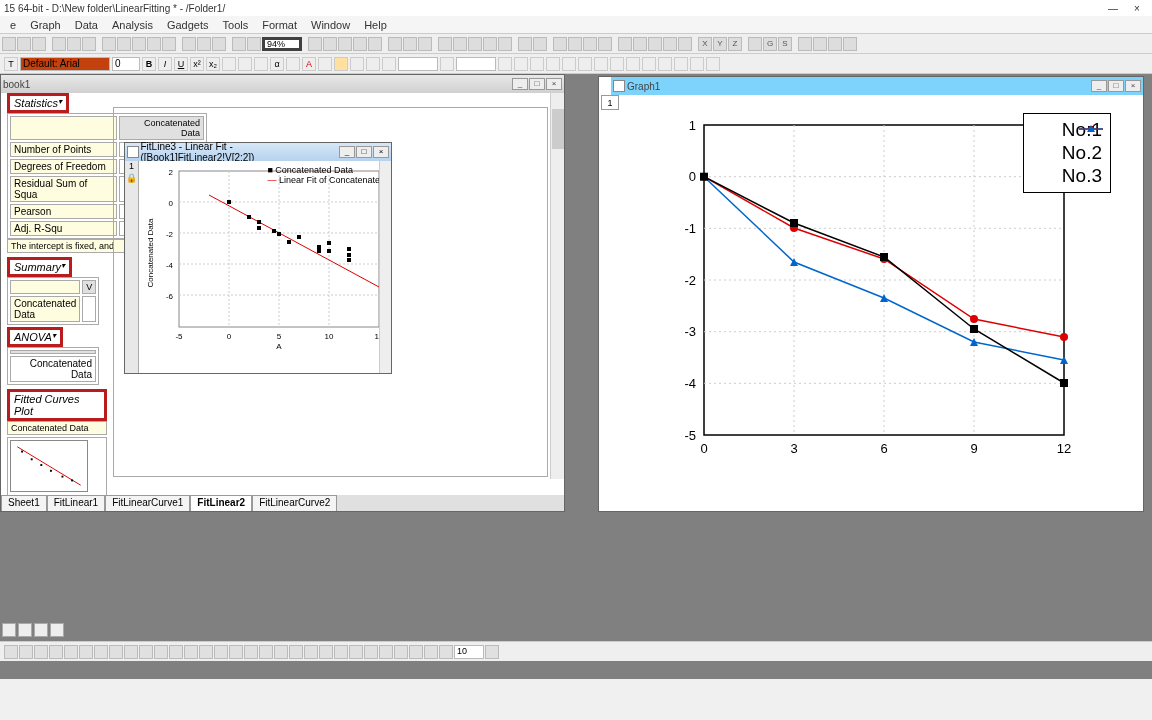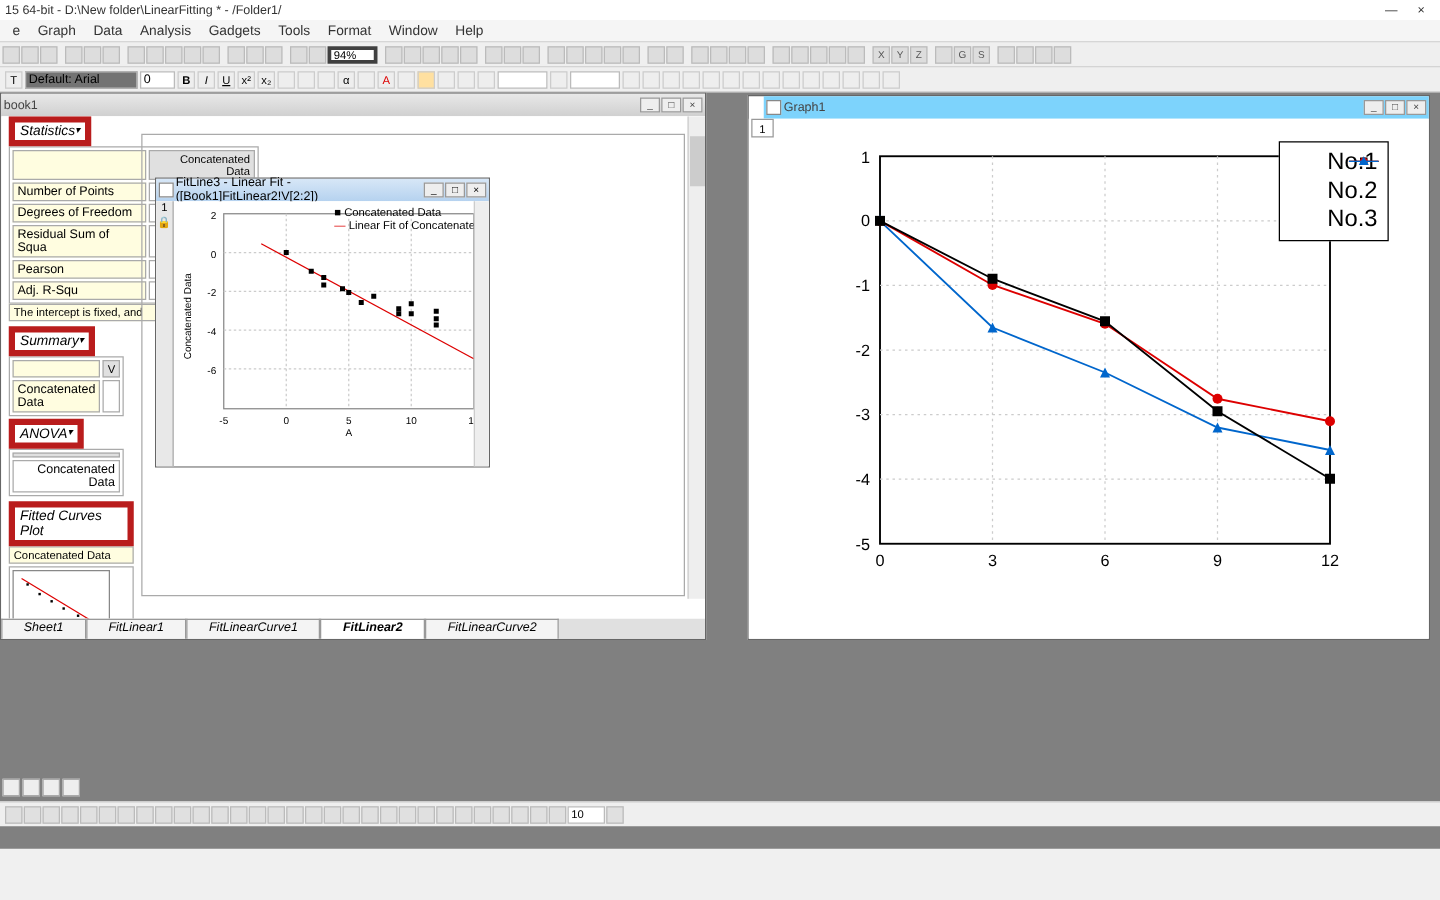--- a/index.html
+++ b/index.html
@@ -11,49 +11,49 @@
 
 .menubar { height: 18px; background: #f5f5f5; display: flex; align-items: center; gap: 2px; padding: 0 4px; font-size: 11px; border-bottom: 1px solid #ccc; }
 .menubar span { padding: 2px 6px; color: #333; }
 
 .toolbar { height: 20px; background: #efefef; display: flex; align-items: center; gap: 1px; padding: 0 2px; border-bottom: 1px solid #ccc; }
 .tb { width: 14px; height: 14px; background: #ddd; border: 1px solid #bbb; font-size: 8px; display: flex; align-items: center; justify-content: center; color: #555; }
 .tb.sep { width: 4px; border: none; background: none; }
 .zoom-in { width: 40px; height: 14px; font-size: 9px; border: 3px solid #404040; background: #fff; display: flex; align-items: center; padding: 0 2px; }
 
 .fmtbar { height: 20px; background: #efefef; display: flex; align-items: center; gap: 2px; padding: 0 4px; border-bottom: 1px solid #ccc; font-size: 10px; }
-.fmtbar .fontname { width: 90px; height: 14px; border: 1px solid #bbb; background: #737373; padding: 0 2px; display: flex; align-items: center; }
+.fmtbar .fontname { width: 90px; height: 14px; border: 1px solid #bbb; background: #c2410c; padding: 0 2px; display: flex; align-items: center; }
 .fmtbar .fontsize { width: 28px; height: 14px; border: 1px solid #bbb; background: #fff; padding: 0 2px; display: flex; align-items: center; }
 .fb { width: 14px; height: 14px; border: 1px solid #ccc; background: #eee; display: flex; align-items: center; justify-content: center; font-size: 9px; }
 
 .workspace { position: relative; height: 605px; background: #808080; }
 
 .mdi { position: absolute; background: #fff; border: 1px solid #666; }
 .mdi-title { height: 18px; background: linear-gradient(#e8e8e8,#d0d0d0); display: flex; align-items: center; justify-content: space-between; padding: 0 2px; font-size: 10px; color: #444; }
 .mdi-title .mc { display: flex; gap: 1px; }
 .mdi-title .mc span { width: 16px; height: 12px; border: 1px solid #999; background: #eee; text-align: center; font-size: 8px; line-height: 10px; }
 
 .book1 { left: 0; top: 0; width: 565px; height: 438px; }
 .book1 .body { position: relative; height: 402px; overflow: hidden; background: #fff; }
 
 .stat-panel { position: absolute; left: 6px; top: 0; width: 200px; }
-.stat-head { background: #fff; border: 5px solid #b91c1c; padding: 1px 4px; font-style: italic; font-family: Georgia, serif; display: inline-block; }
+.stat-head { background: #fff; border: 3px solid #b91c1c; padding: 1px 4px; font-style: italic; font-family: Georgia, serif; display: inline-block; }
 .stat-head .arrow { float: right; font-size: 8px; }
 .stat-tbl { border: 1px solid #aaa; font-size: 10px; }
 .stat-tbl tr td { border: 1px solid #aaa; padding: 1px 3px; background: #fffde0; }
 .stat-tbl tr td:last-child { text-align: right; background: #fff; }
 .col-hdr { background: #e0e0e0 !important; text-align: center; font-size: 9px; }
 
 .note-row { background: #fffde0; border: 1px solid #aaa; padding: 1px 3px; font-size: 9px; width: 100%; overflow: hidden; white-space: nowrap; }
 
 .curvesplot { border: 1px solid #aaa; padding: 2px; margin-top: 2px; }
 .mini-svg { width: 78px; height: 52px; border: 1px solid #888; }
 
 .tabs { position: absolute; bottom: 0; left: 0; height: 16px; display: flex; font-size: 10px; background: #e0e0e0; width: 100%; }
-.tabs span { padding: 1px 17px; border: 1px solid #999; border-bottom: none; background: #f4f4f4; font-style: italic; }
+.tabs span { padding: 1px 6px; border: 1px solid #999; border-bottom: none; background: #f4f4f4; }
 .tabs span.active { background: #fff; font-weight: bold; }
 
 .fitlin { left: 124px; top: 68px; width: 268px; height: 232px; z-index: 10; }
 .fitlin .mdi-title { background: linear-gradient(#d7e7f7,#b5d2ef); color: #000; }
 .fitlin .body { height: 212px; background: #fff; position: relative; }
 .fitlin .gutter { position:absolute; left:0; top:0; width:14px; height:100%; background:#e8e8e8; border-right:1px solid #aaa; font-size:9px; text-align:center; }
 .fitlin svg { position:absolute; left:18px; top:2px; }
 .chart-legend { position:absolute; right:6px; top:4px; font-size:9px; text-align:left; }
 
 .graph1 { left: 598px; top: 2px; width: 546px; height: 436px; }

